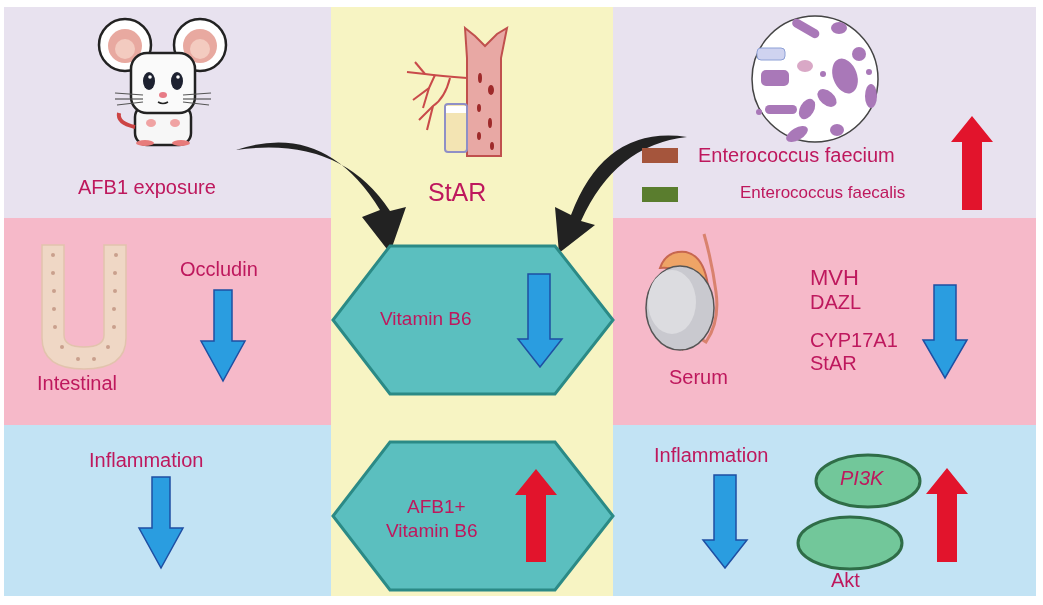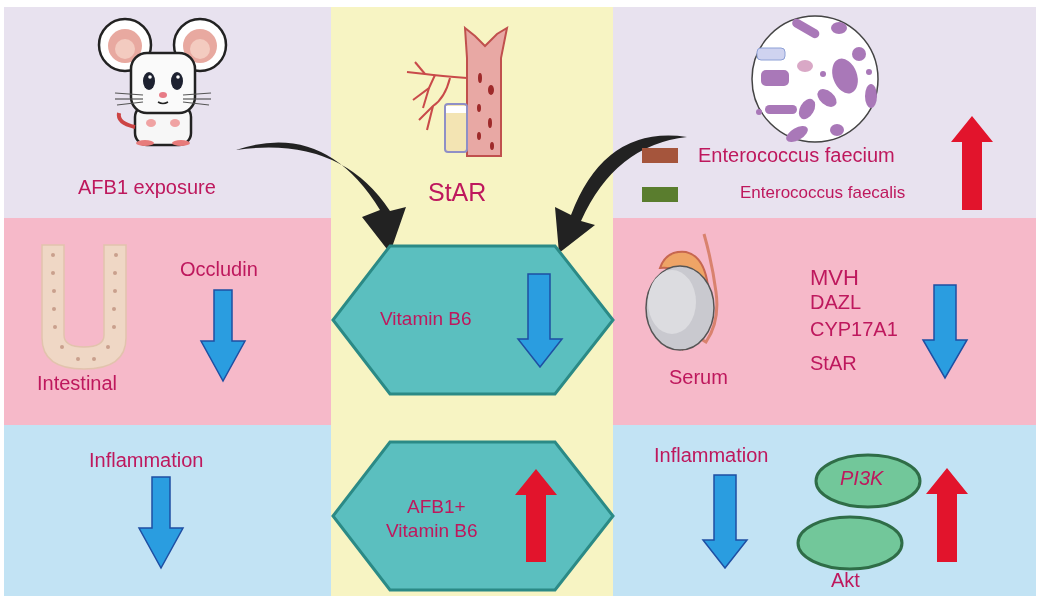--- a/index.html
+++ b/index.html
@@ -170,21 +170,21 @@
 
 <svg style="left:642px;top:232px;" width="100" height="130" viewBox="0 0 100 130">
   <path d="M62 2 Q70 30 74 60 Q78 90 64 110 L54 104" fill="none" stroke="#d9826e" stroke-width="3"></path>
   <path d="M18 36 Q24 18 44 20 Q62 24 66 54 Q70 86 54 108 L40 118 Q54 90 52 62 Q48 34 18 36 Z" fill="#eea466" stroke="#c7674f" stroke-width="2"></path>
   <ellipse cx="38" cy="76" rx="34" ry="42" fill="#c9c9cf" stroke="#555" stroke-width="1.5"></ellipse>
   <ellipse cx="30" cy="70" rx="24" ry="32" fill="#dcdce0"></ellipse>
 </svg>
 <div class="txt" style="left:669px;top:366px;font-size:20px;">Serum</div>
 <div class="txt" style="left:810px;top:265px;font-size:22px;">MVH</div>
 <div class="txt" style="left:810px;top:291px;font-size:20px;">DAZL</div>
-<div class="txt" style="left:810px;top:318px;font-size:20px;">CYP17A1</div>
+<div class="txt" style="left:810px;top:329px;font-size:20px;">CYP17A1</div>
 <div class="txt" style="left:810px;top:343px;font-size:20px;margin-top:9px;">StAR</div>
 <svg style="left:922px;top:284px;" width="46" height="95" viewBox="0 0 46 95">
   <polygon points="12,1 34,1 34,56 45,56 23,94 1,56 12,56" fill="#2a9de0" stroke="#1e4fa3" stroke-width="1.5"></polygon>
 </svg>
 
 <div class="txt" style="left:654px;top:444px;font-size:20px;">Inflammation</div>
 <svg style="left:702px;top:474px;" width="46" height="95" viewBox="0 0 46 95">
   <polygon points="12,1 34,1 34,66 45,66 23,94 1,66 12,66" fill="#2a9de0" stroke="#1e4fa3" stroke-width="1.5"></polygon>
 </svg>
 <svg style="left:813px;top:452px;" width="110" height="58" viewBox="0 0 110 58">

